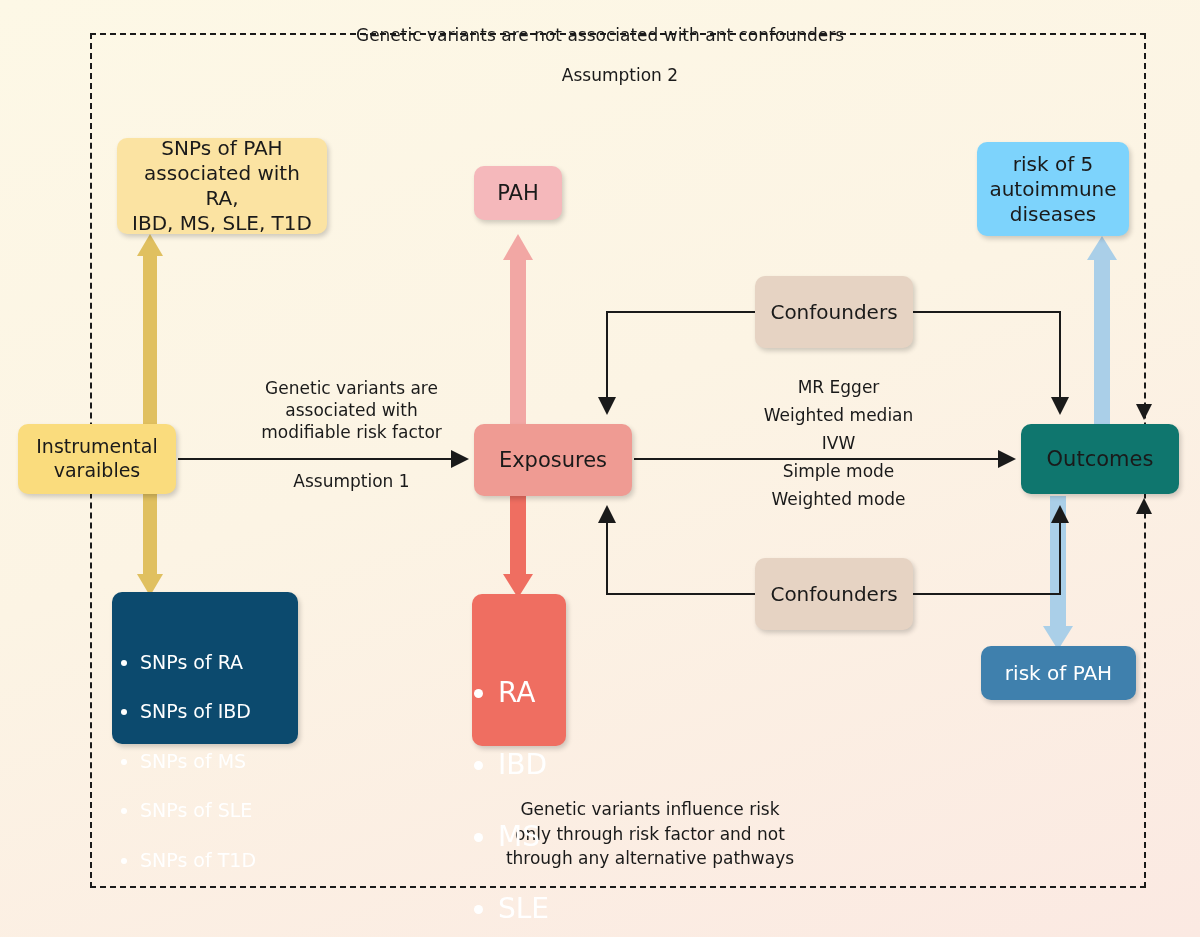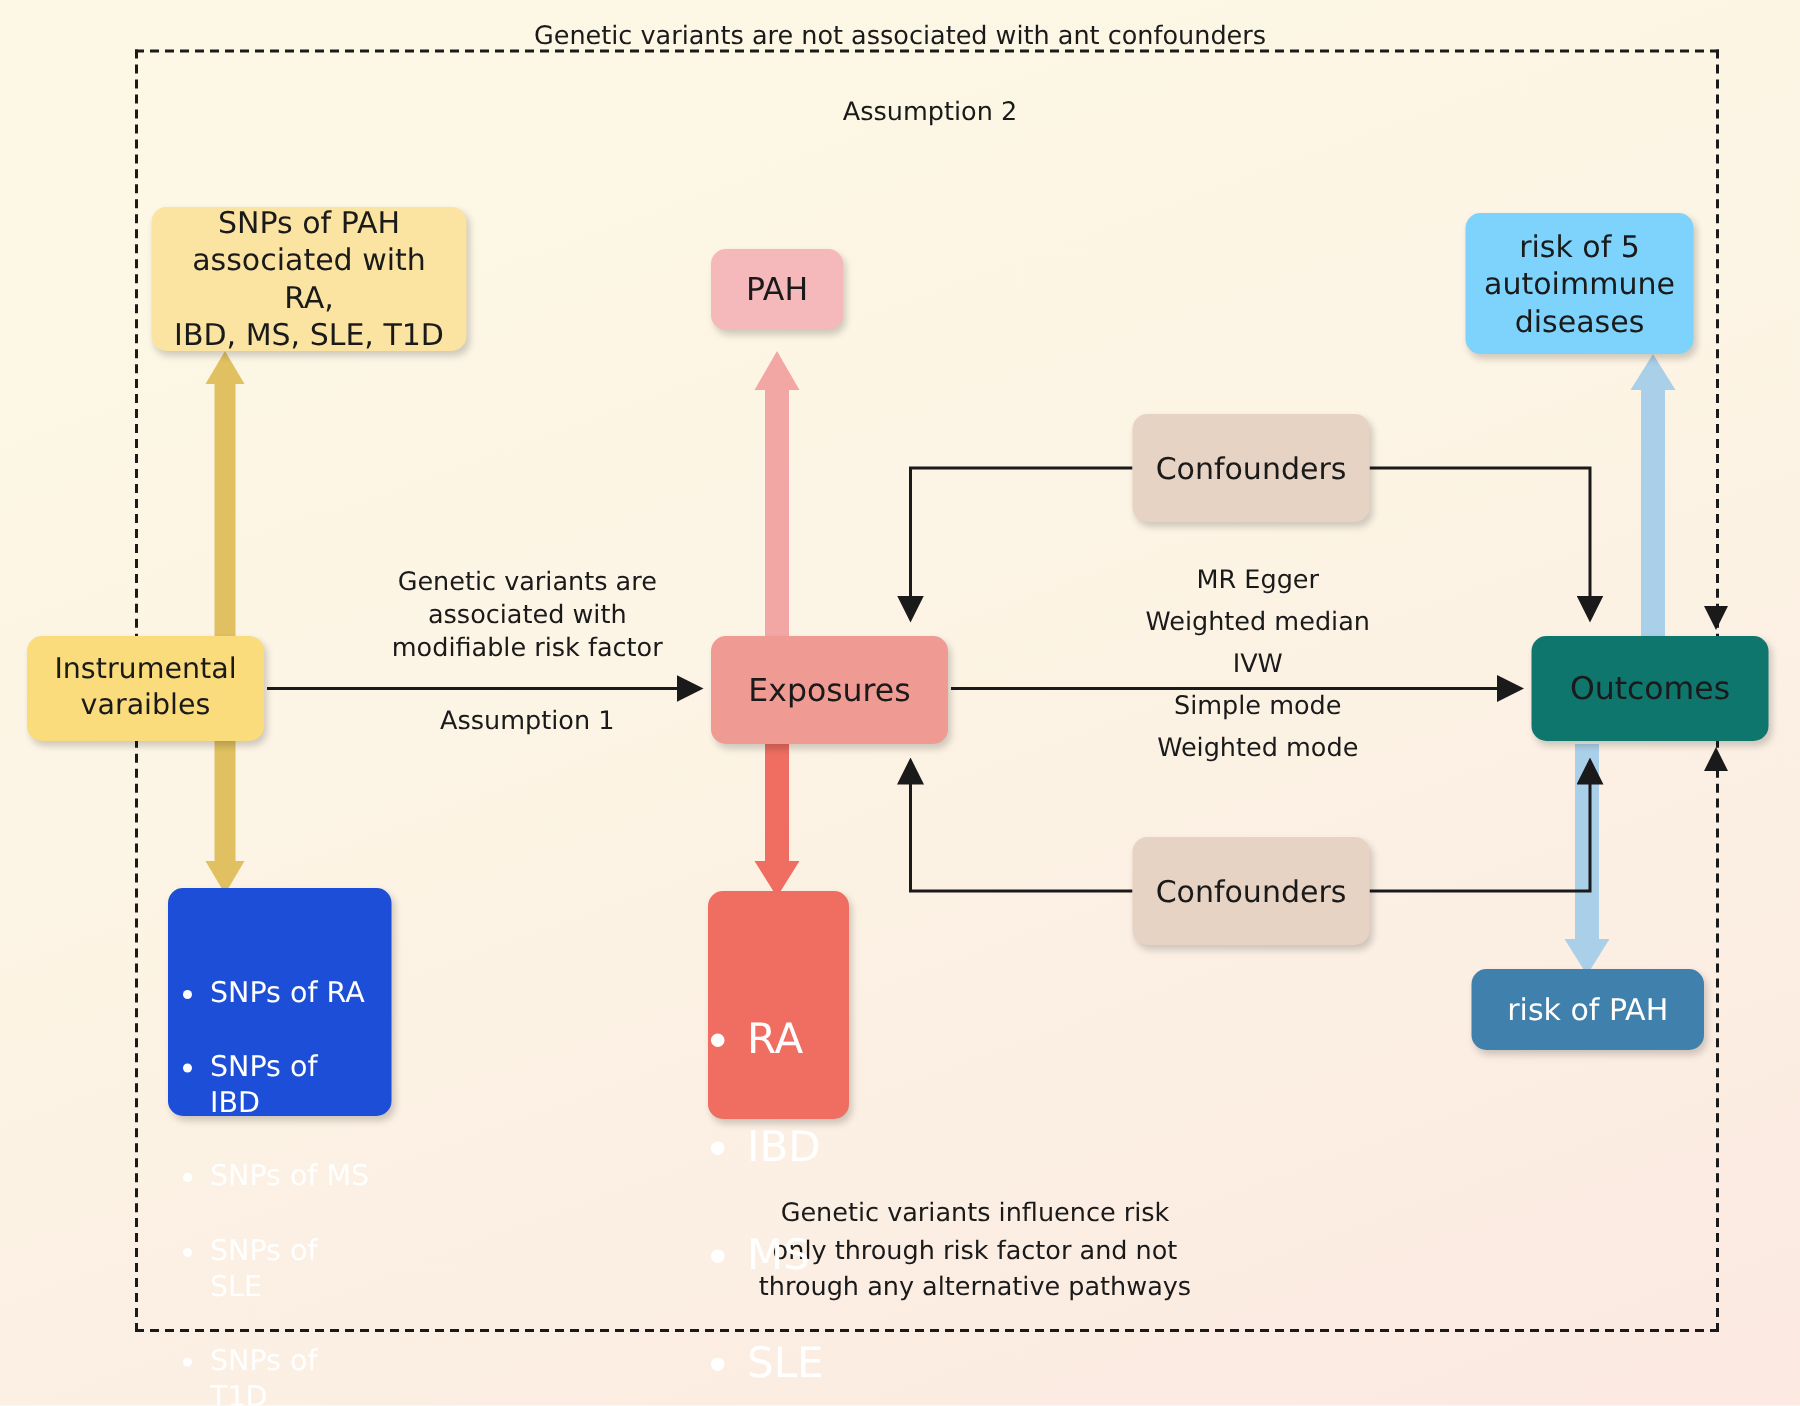--- a/index.html
+++ b/index.html
@@ -49,32 +49,32 @@
     text-align: center;
     color: #1a1a1a;
     font-size: 19px;
     line-height: 1.25;
     padding: 6px 10px;
     box-shadow: 2px 3px 5px rgba(0,0,0,0.18);
     white-space: pre-line;
   }
 
   .node-snps-pah {
-    left: 101px; top: 138px; width: 210px; height: 96px;
+    left: 117px; top: 138px; width: 210px; height: 96px;
     background: #fbe3a2;
     font-size: 20px;
   }
   .node-instrumental {
     left: 18px; top: 424px; width: 158px; height: 70px;
     background: #fadc7d;
     font-size: 19px;
   }
   .node-snps-list {
-    left: 112px; top: 592px; width: 149px; height: 152px;
-    background: #1d4ed8;
+    left: 112px; top: 592px; width: 186px; height: 152px;
+    background: #0c4a6e;
     color: #ffffff;
     display: block;
     text-align: left;
     padding: 10px 12px;
     font-size: 19px;
   }
   .node-snps-list ul {
     margin: 0; padding: 0 0 0 16px; list-style: disc;
   }
   .node-snps-list li { margin: 1px 0; }
@@ -124,21 +124,21 @@
     font-size: 20px;
   }
   .node-risk-pah {
     left: 981px; top: 646px; width: 155px; height: 54px;
     background: #3f80ad;
     color: #ffffff;
     font-size: 20px;
   }
 
   
-  .txt-top-title   { left: 345px; top: 13px;  width: 510px; font-size: 17px; }
+  .txt-top-title   { left: 345px; top: 24px;  width: 510px; font-size: 17px; }
   .txt-assumption2 { left: 470px; top: 64px; width: 300px; font-size: 17px; }
   .txt-assumption1-desc { left: 244px; top: 377px; width: 215px; font-size: 17px; }
   .txt-assumption1 { left: 244px; top: 470px; width: 215px; font-size: 17px; }
   .txt-methods     { left: 706px; top: 373px; width: 265px; font-size: 17px; line-height: 1.65; }
   .txt-assumption3-desc { left: 440px; top: 797px; width: 420px; font-size: 17px; line-height: 1.45; }
   .txt-assumption3 { left: 470px; top: 899px; width: 300px; font-size: 17px; }
 
   svg.overlay {
     position: absolute;
     left: 0; top: 0;

